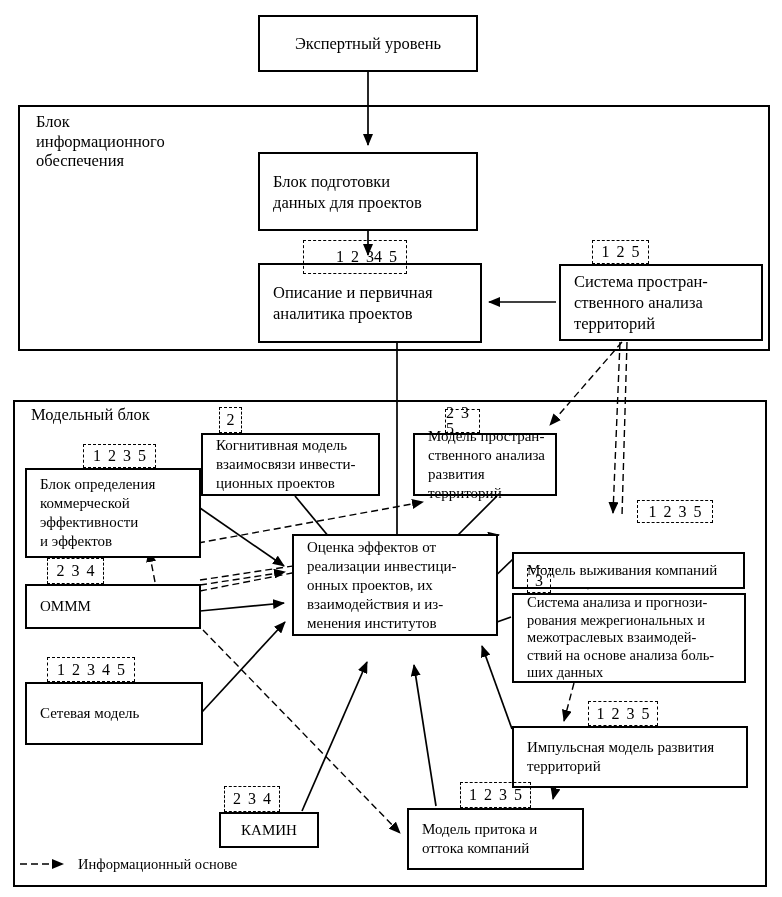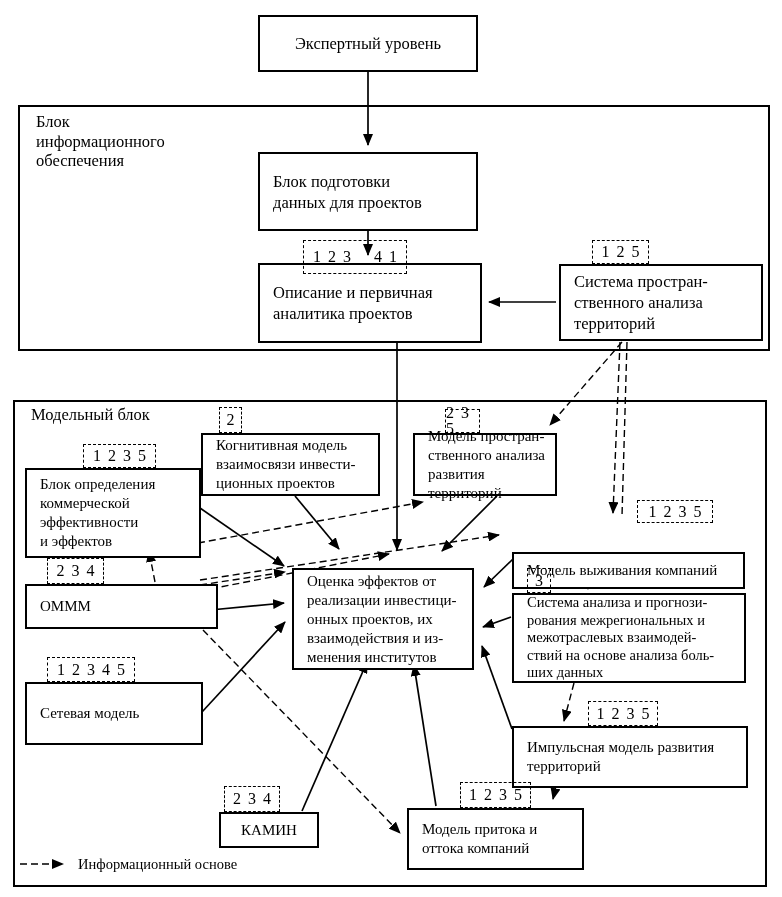--- a/index.html
+++ b/index.html
@@ -14,21 +14,21 @@
         display:flex;align-items:center;box-sizing:border-box;
         padding:2px 5px 2px 13px;font-size:15px;line-height:19px}
   .node .lbl{white-space:pre-line}
   .lg{font-size:16.5px;line-height:21px}
   .sm{font-size:14.5px;line-height:17.4px}
   .thick{border-width:2.5px}
   .centered{justify-content:center;text-align:center;padding-left:5px}
   .tag{position:absolute;border:1.5px dashed #000;background:transparent;z-index:3;
        display:flex;align-items:center;justify-content:center;
        font-size:16px;word-spacing:3px;box-sizing:border-box;line-height:1}
-  .flow-tag{justify-content:space-between;padding:16px 9px}
+  .flow-tag{justify-content:flex-end;padding:16px 9px}
   .legend-label{position:absolute;z-index:2;font-size:14.5px}
 </style>
 </head>
 <body>
 
 <div class="stage">
 
   <div class="container-box" style="left:18px;top:105px;width:752px;height:246px"></div>
   <div class="container-label" style="left:36px;top:112px">Блок
 информационного
@@ -114,25 +114,25 @@
     <span class="lbl">Блок определения
 коммерческой
 эффективности
 и эффектов</span>
   </div>
 
   <div class="node" style="left:512px;top:552px;width:233px;height:37px">
     <span class="lbl">Модель выживания компаний</span>
   </div>
 
-  <div class="node" style="left:25px;top:584px;width:193px;height:45px">
+  <div class="node" style="left:25px;top:584px;width:176px;height:45px">
     <span class="lbl">ОМММ</span>
   </div>
 
-  <div class="node thick" style="left:292px;top:568px;width:182px;height:102px">
+  <div class="node thick" style="left:292px;top:534px;width:206px;height:102px">
     <span class="lbl">Оценка эффектов от
 реализации инвестици-
 онных проектов, их
 взаимодействия и из-
 менения институтов</span>
   </div>
 
   <div class="node sm" style="left:512px;top:593px;width:234px;height:90px">
     <span class="lbl">Система анализа и прогнози-
 рования межрегиональных и
@@ -154,21 +154,21 @@
     <span class="lbl">КАМИН</span>
   </div>
 
   <div class="node" style="left:407px;top:808px;width:177px;height:62px">
     <span class="lbl">Модель притока и
 оттока компаний</span>
   </div>
 
   <div class="tag flow-tag" style="left:303px;top:240px;width:104px;height:23px">
     <span>1 2 3</span>
-    <span>4 1</span>
+    <span>4 5</span>
   </div>
   <div class="tag" style="left:592px;top:240px;width:57px;height:24px">1 2 5</div>
   <div class="tag" style="left:219px;top:407px;width:23px;height:26px">2</div>
   <div class="tag" style="left:445px;top:409px;width:35px;height:24px">2 3 5</div>
   <div class="tag" style="left:83px;top:444px;width:73px;height:24px">1 2 3 5</div>
   <div class="tag" style="left:637px;top:500px;width:76px;height:23px">1 2 3 5</div>
   <div class="tag" style="left:47px;top:558px;width:57px;height:26px">2 3 4</div>
   <div class="tag" style="left:527px;top:568px;width:24px;height:25px">3</div>
   <div class="tag" style="left:47px;top:657px;width:88px;height:25px">1 2 3 4 5</div>
   <div class="tag" style="left:588px;top:701px;width:70px;height:25px">1 2 3 5</div>

